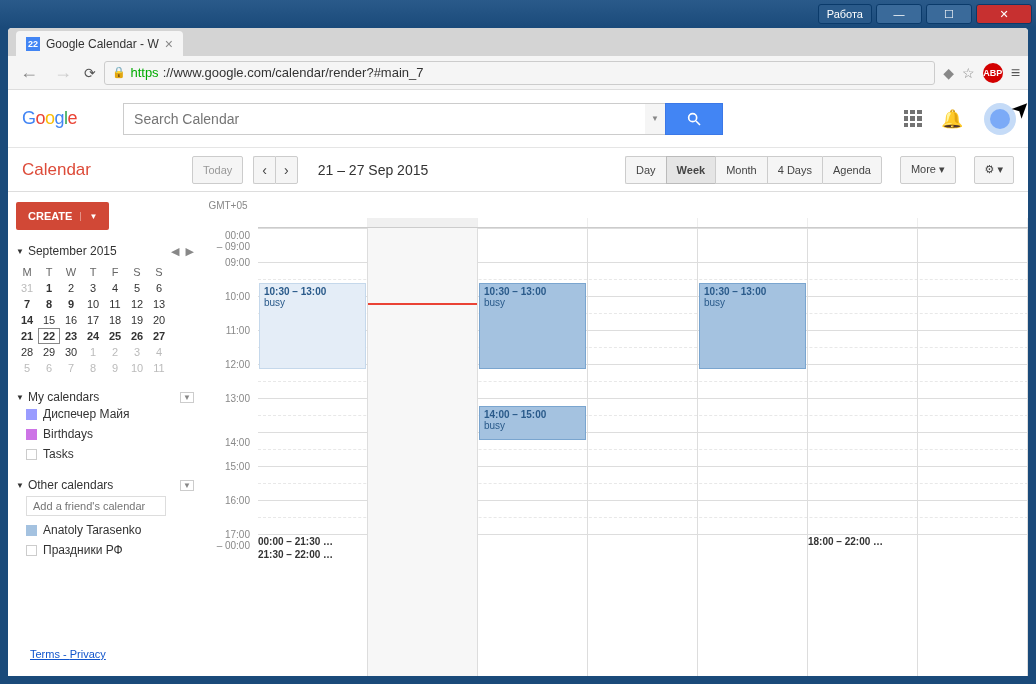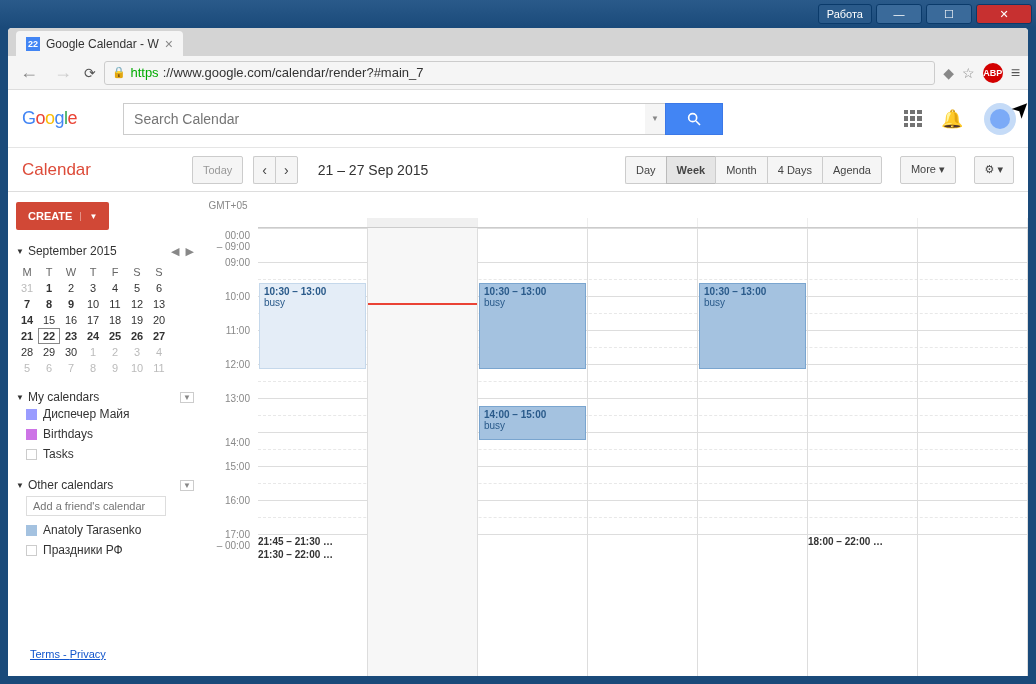--- a/index.html
+++ b/index.html
@@ -349,21 +349,21 @@
             <div class="hline dash" style="top: 289px;"></div>
             <div class="time-label" style="top: 267px;">16:00</div>
             <div class="hline" style="top: 306px;"></div>
             <div class="time-label" style="top: 301px;">17:00<br>– 00:00</div>
             <div class="day-cols">
               <div class="col">
                 <div class="event light" style="top: 55px; height: 86px;">
                   <div class="t">10:30 – 13:00</div>
                   <div>busy</div>
                 </div>
-                <div class="allday-event" style="top: 308px;">21:45 – 21:30  …</div>
+                <div class="allday-event" style="top: 308px;">00:00 – 21:30  …</div>
                 <div class="allday-event" style="top: 321px;">21:30 – 22:00  …</div>
               </div>
               <div class="col today">
                 <div class="nowline" style="top: 75px;"></div>
               </div>
               <div class="col">
                 <div class="event" style="top: 55px; height: 86px;">
                   <div class="t">10:30 – 13:00</div>
                   <div>busy</div>
                 </div>

